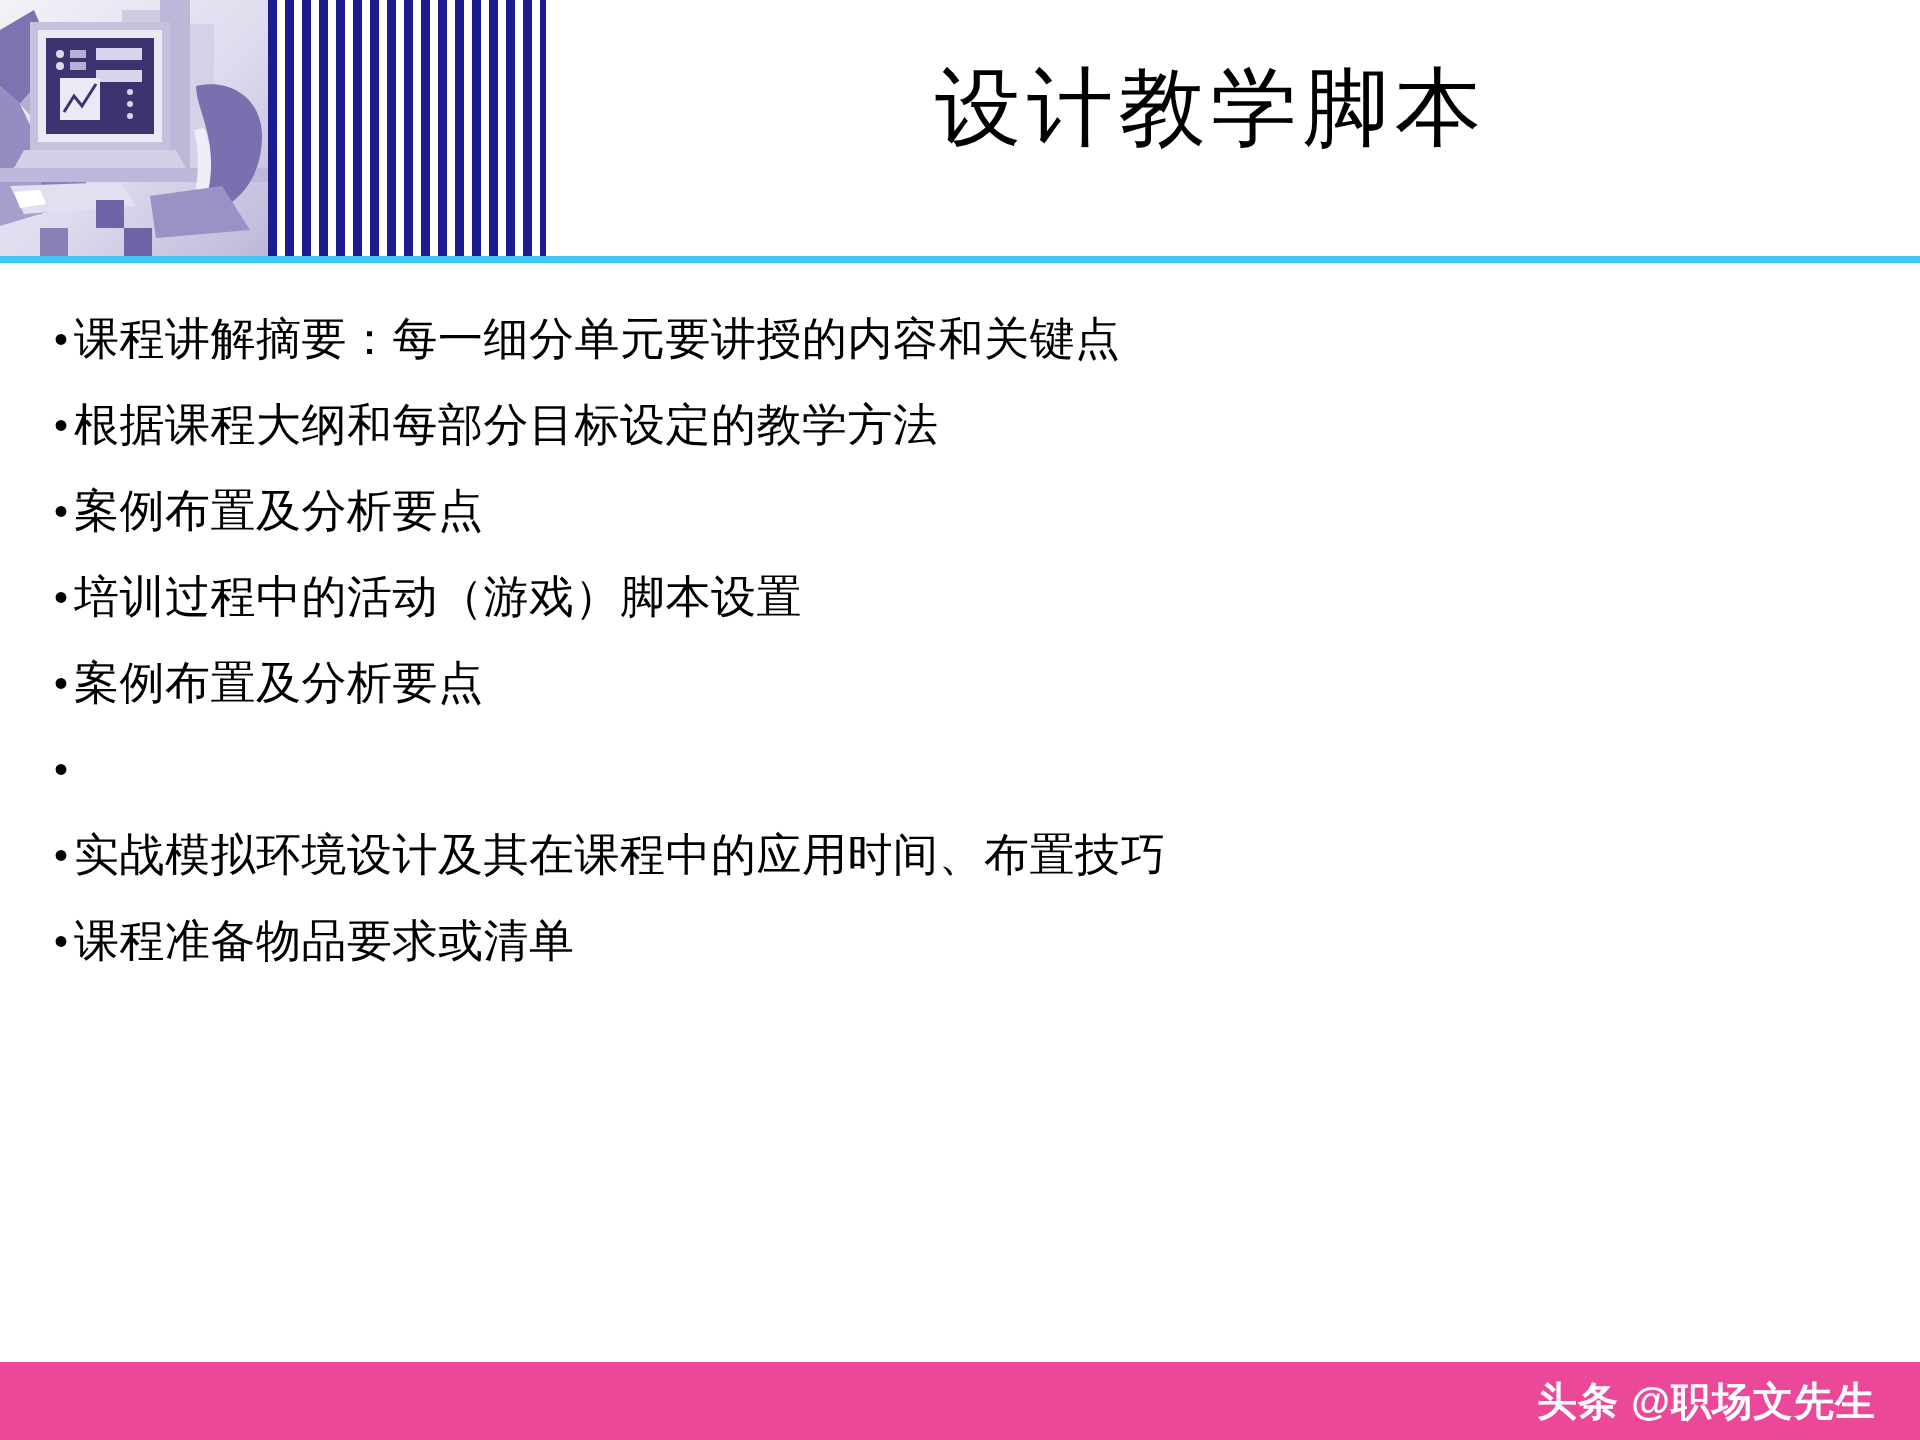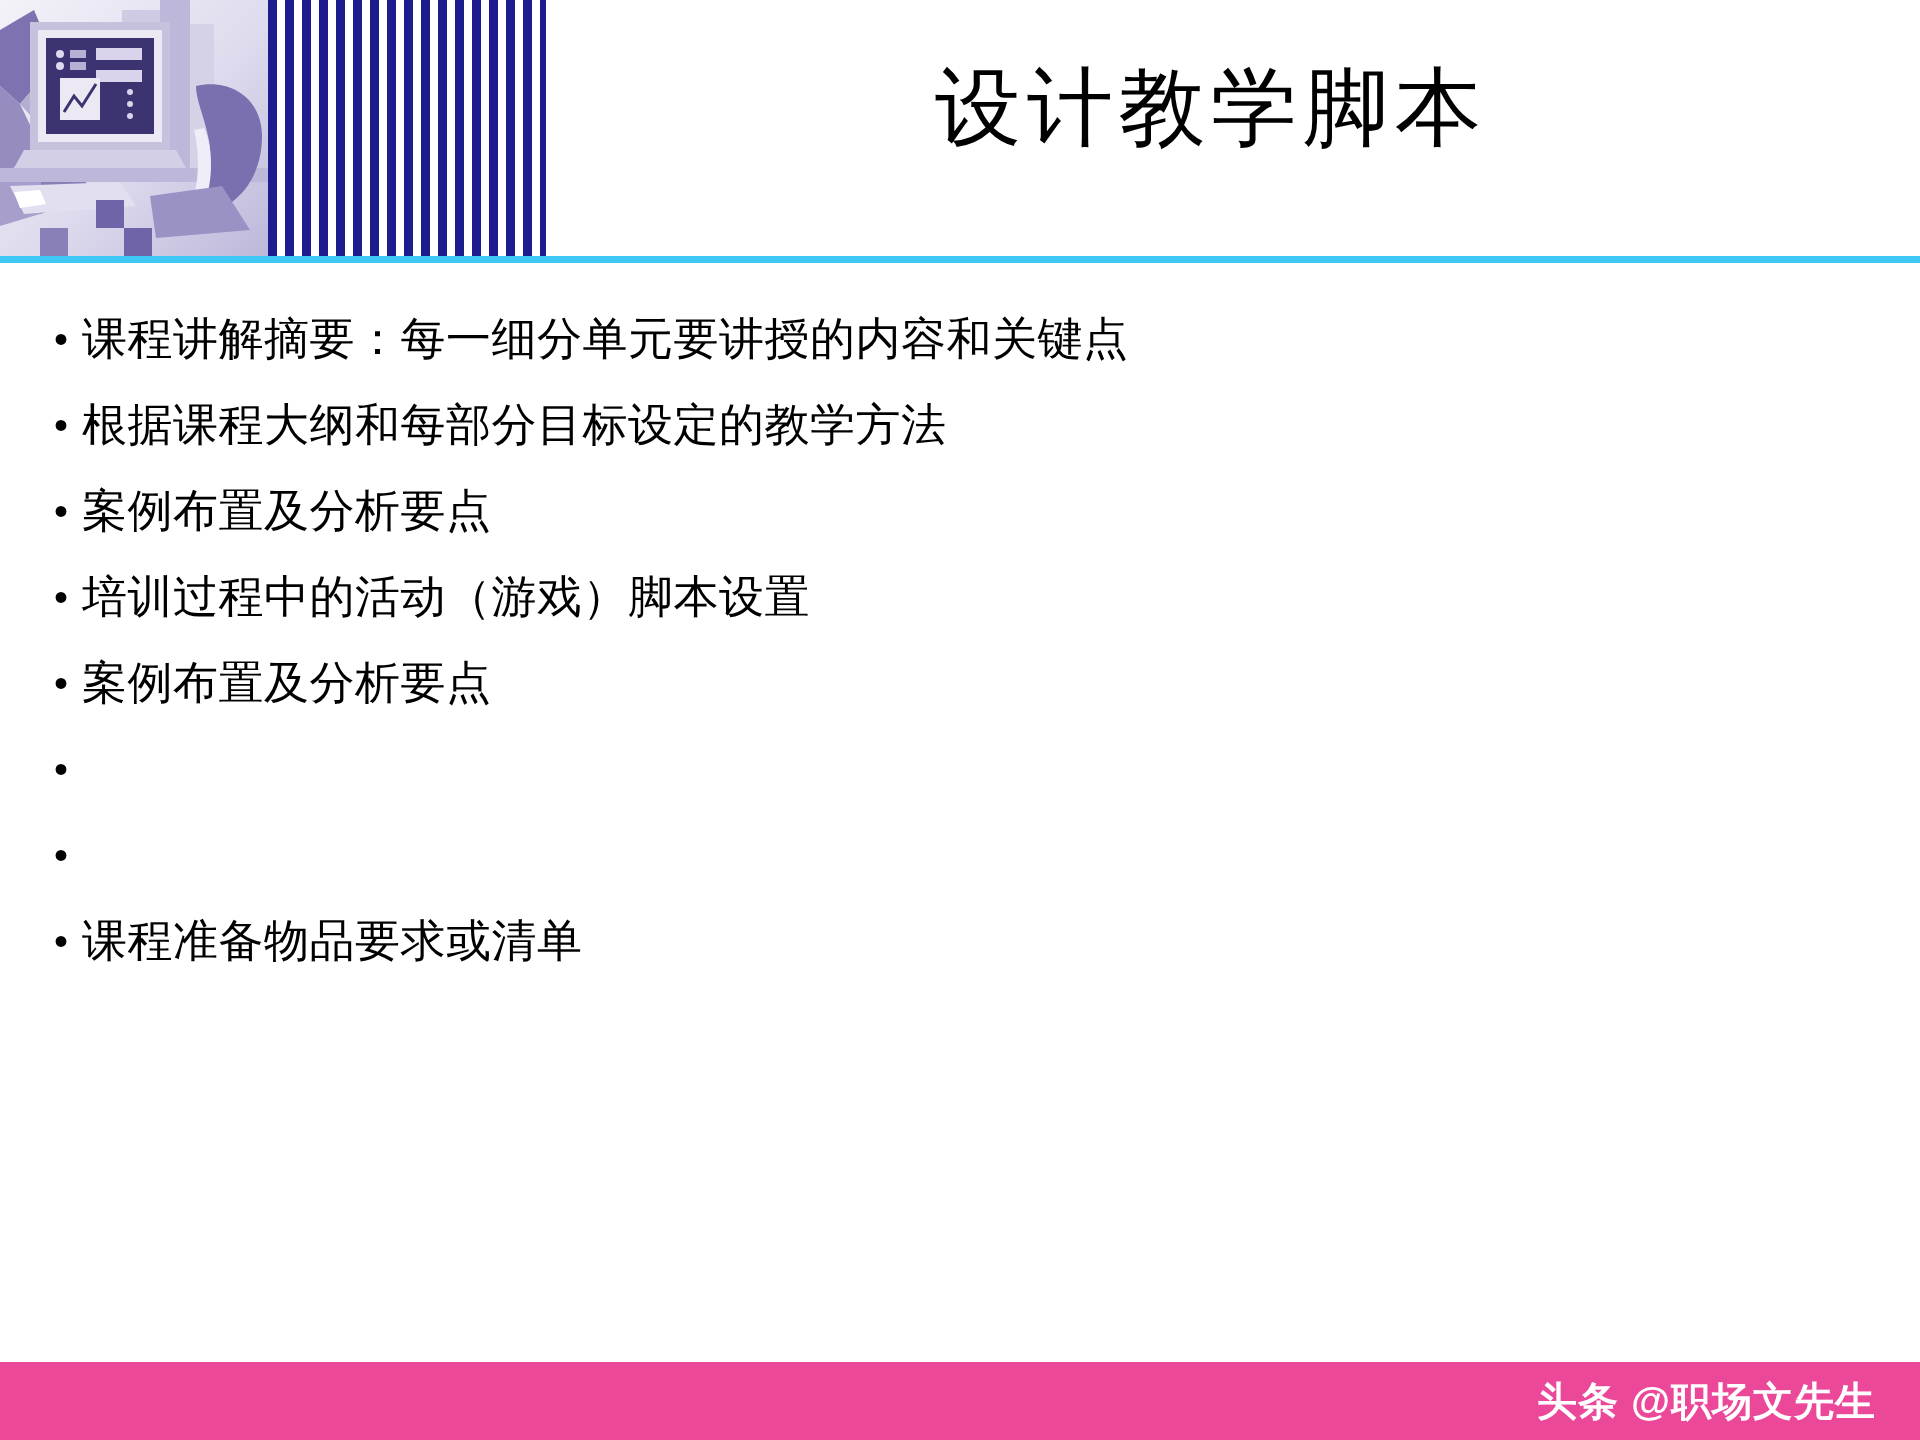--- a/index.html
+++ b/index.html
@@ -104,21 +104,20 @@
     line-height: 86px;
     width: 20px;
     text-align: left;
   }
   .bullet-text {
     flex: 0 0 auto;
     color: #000000;
     font-size: 45px;
     line-height: 86px;
     letter-spacing: 0.5px;
-    margin-left: 8px;
   }
 
   
   .footer-bar {
     position: absolute;
     left: 0;
     bottom: 0;
     width: 1920px;
     height: 78px;
     background: #ec4899;
@@ -228,20 +227,21 @@
       <span class="bullet-dot">•</span>
       <span class="bullet-text">案例布置及分析要点</span>
     </div>
 
     <div class="bullet-row">
       <span class="bullet-dot">•</span>
     </div>
 
     <div class="bullet-row">
       <span class="bullet-dot">•</span>
+      <span class="bullet-text">实战模拟环境设计及其在课程中的应用时间、布置技巧</span>
     </div>
 
     <div class="bullet-row">
       <span class="bullet-dot">•</span>
       <span class="bullet-text">课程准备物品要求或清单</span>
     </div>
 
   </div>
 
   <div class="footer-bar">

